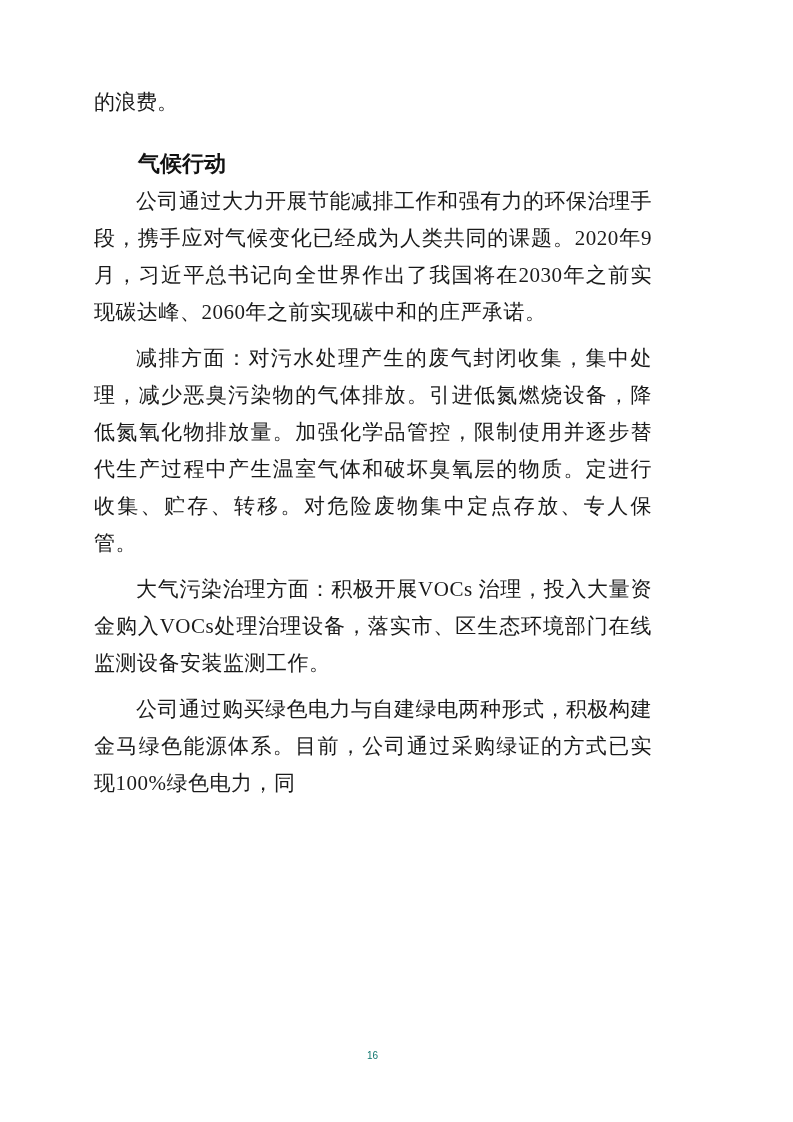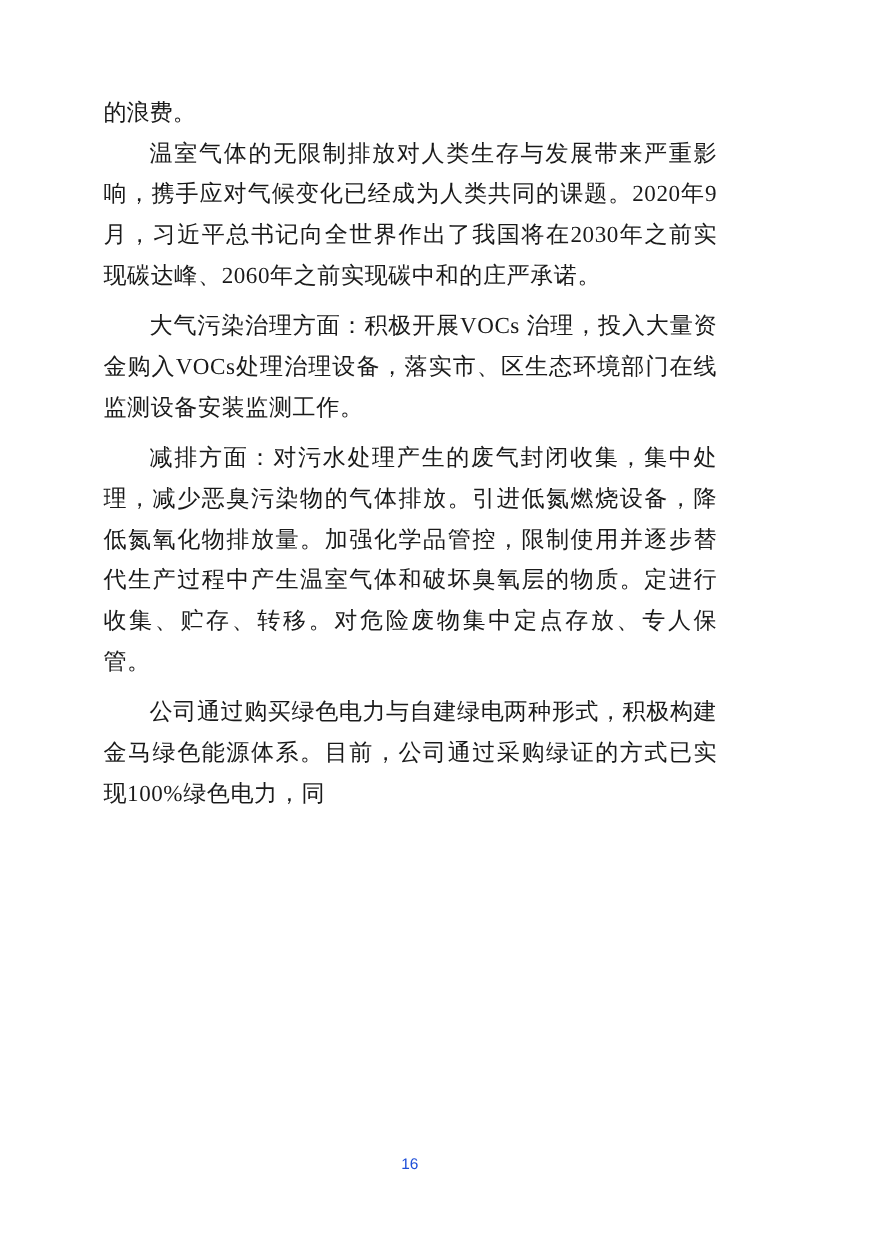--- a/index.html
+++ b/index.html
@@ -45,36 +45,37 @@
   }
   .para:first-of-type {
     margin-top: 0;
   }
   .footer-pagenum {
     position: absolute;
     left: 0;
     right: 0;
     top: 1050px;
     text-align: center;
-    font-size: 14px;
-    color: #1d4ed8;
+    font-size: 10px;
+    color: #0f766e;
     font-family: "Liberation Sans", "DejaVu Sans", sans-serif;
   }
 </style>
 </head>
 <body>
 
 <div class="page">
   <p class="cont">的浪费。</p>
 
+  <h2 class="heading">气候行动</h2>
 
-  <p class="para">温室气体的无限制排放对人类生存与发展带来严重影响，携手应对气候变化已经成为人类共同的课题。2020年9月，习近平总书记向全世界作出了我国将在2030年之前实现碳达峰、2060年之前实现碳中和的庄严承诺。</p>
+  <p class="para">公司通过大力开展节能减排工作和强有力的环保治理手段，携手应对气候变化已经成为人类共同的课题。2020年9月，习近平总书记向全世界作出了我国将在2030年之前实现碳达峰、2060年之前实现碳中和的庄严承诺。</p>
 
 
+  <p class="para">减排方面：对污水处理产生的废气封闭收集，集中处理，减少恶臭污染物的气体排放。引进低氮燃烧设备，降低氮氧化物排放量。加强化学品管控，限制使用并逐步替代生产过程中产生温室气体和破坏臭氧层的物质。定进行收集、贮存、转移。对危险废物集中定点存放、专人保管。</p>
+
   <p class="para">大气污染治理方面：积极开展VOCs 治理，投入大量资金购入VOCs处理治理设备，落实市、区生态环境部门在线监测设备安装监测工作。</p>
-
-  <p class="para">减排方面：对污水处理产生的废气封闭收集，集中处理，减少恶臭污染物的气体排放。引进低氮燃烧设备，降低氮氧化物排放量。加强化学品管控，限制使用并逐步替代生产过程中产生温室气体和破坏臭氧层的物质。定进行收集、贮存、转移。对危险废物集中定点存放、专人保管。</p>
 
 
   <p class="para">公司通过购买绿色电力与自建绿电两种形式，积极构建金马绿色能源体系。目前，公司通过采购绿证的方式已实现100%绿色电力，同</p>
 
   <div class="footer-pagenum">16</div>
 </div>
 
 </body></html>

